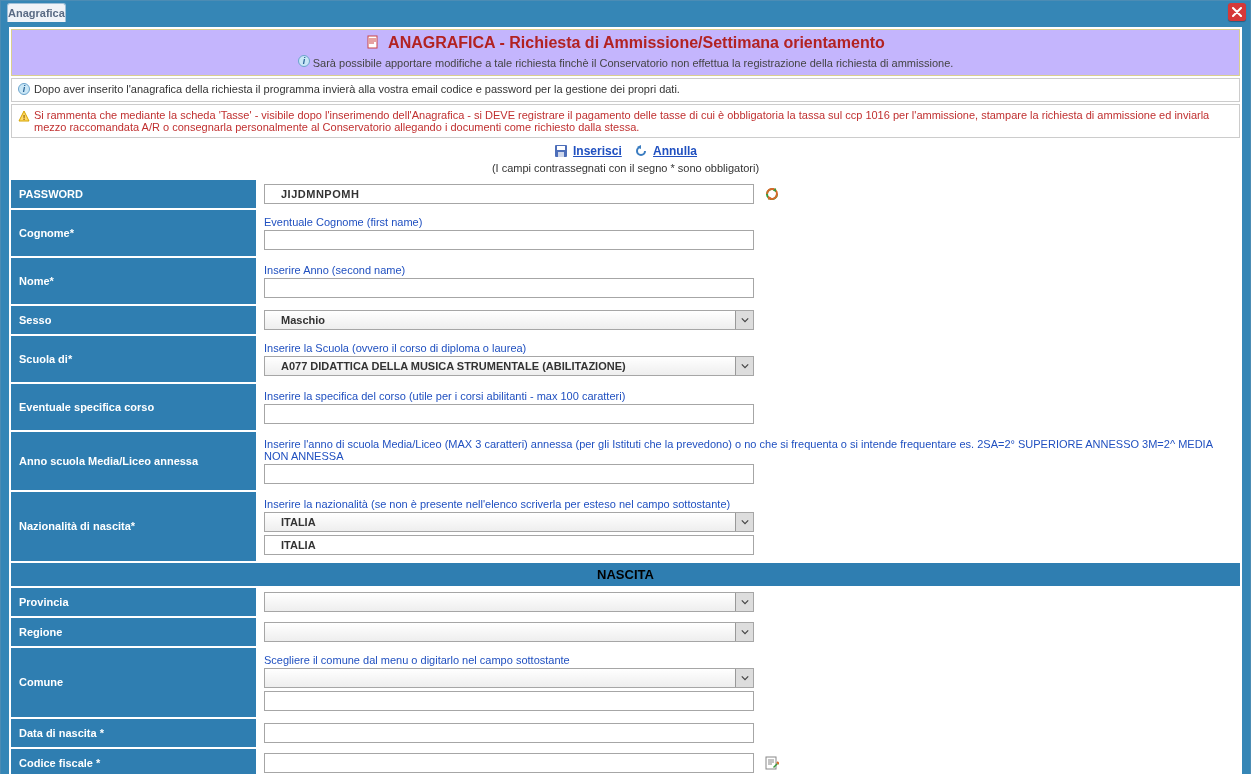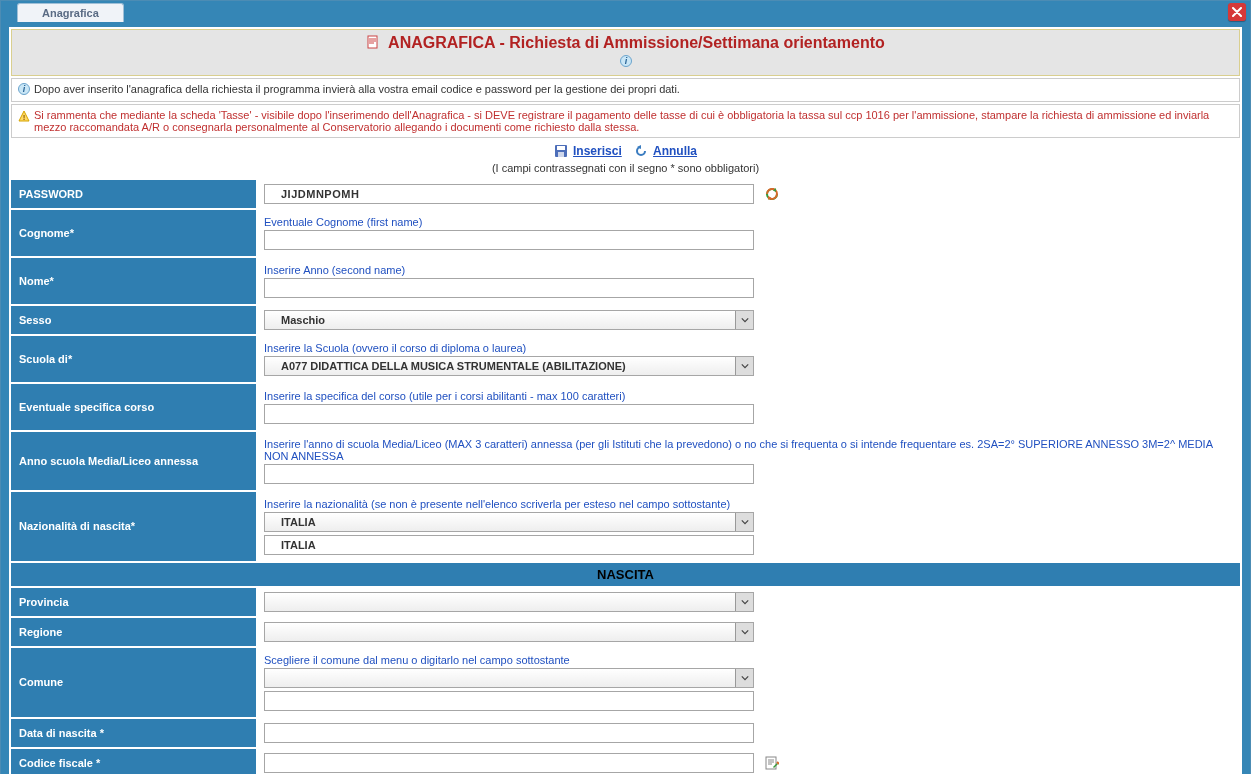--- a/index.html
+++ b/index.html
@@ -1,22 +1,22 @@
 <!DOCTYPE html>
 <html><head>
 <meta charset="utf-8">
 <style>
   * { box-sizing: border-box; font-family: Verdana, Arial, sans-serif; }
   body { margin: 0; padding: 0; background: #fff; font-size: 11px; color: #333; }
   .window { width: 1251px; border: 1px solid #4c8cb4; background: #3586b6; }
   .titlebar { display: flex; justify-content: space-between; align-items: center; background: #3586b6; height: 22px; }
-  .tab { background: #f0f3f8; border: 1px solid #9fbfd7; border-bottom: none; border-top-left-radius: 3px; border-top-right-radius: 3px; padding: 3px 24px; color: #5a6b84; font-weight: bold; font-size: 11px; margin-left: 16px; }
+  .tab { background: #f0f3f8; border: 1px solid #9fbfd7; border-bottom: none; border-top-left-radius: 3px; border-top-right-radius: 3px; padding: 3px 0; color: #5a6b84; font-weight: bold; font-size: 11px; margin-left: 6px; }
   .close-btn { width: 18px; height: 18px; background: #d63838; border-radius: 3px; margin-right: 4px; display: flex; align-items: center; justify-content: center; color: #fff; font-weight: bold; cursor: pointer; box-shadow: 0 1px 1px rgba(0,0,0,.3); }
   .content { background: #fff; border: 8px solid #3586b6; border-top: 4px solid #3586b6; padding: 2px; }
-  .header-box { background: #e5e5e5; border: 1px solid #d9cf8f; padding: 4px 8px 6px 8px; text-align: center; }
+  .header-box { background: #c4b5fd; border: 1px solid #d9cf8f; padding: 4px 8px 6px 8px; text-align: center; }
   .header-title { color: #b22222; font-weight: bold; font-size: 16px; margin-bottom: 2px; }
   .header-title .icon-inline { display:inline-block; vertical-align:middle; margin-right:4px; }
   .header-sub { color: #444; font-size: 11px; }
   .info-row { background: #fff; border: 1px solid #ccc; padding: 4px 6px; margin-top: 2px; font-size: 11px; display:flex; gap:4px; }
   .info-row .info-icon { flex:none; }
   .warn-row { background: #fff; border: 1px solid #ccc; padding: 4px 6px; margin-top: 2px; font-size: 11px; color: #c03030; display:flex; gap:4px; align-items:flex-start; }
   .warn-row .warn-icon { flex:none; margin-top:1px;}
   .action-row { text-align: center; padding: 6px 0 2px 0; background:#fff; }
   .action-link { color: #2050c0; font-weight: bold; text-decoration: underline; font-size: 12px; }
   .action-icon { display:inline-block; vertical-align:middle; margin-right:2px;}
@@ -64,20 +64,21 @@
         </span>
         <span>ANAGRAFICA - Richiesta di Ammissione/Settimana orientamento</span>
       </div>
       <div class="header-sub">
         <span>
           <svg width="12" height="12" viewBox="0 0 12 12">
               <circle cx="6" cy="6" r="5.5" fill="#c9e6f6" stroke="#6aa3cc"></circle>
               <text x="6" y="9" font-size="9" text-anchor="middle" fill="#2a6496" font-family="serif" font-style="italic" font-weight="bold">i</text>
             </svg>
         </span>
+        <span>Sarà possibile apportare modifiche a tale richiesta finchè il Conservatorio non effettua la registrazione della richiesta di ammissione.</span>
       </div>
     </div>
 
     <div class="info-row">
       <span class="info-icon">
         <svg width="12" height="12" viewBox="0 0 12 12">
             <circle cx="6" cy="6" r="5.5" fill="#c9e6f6" stroke="#6aa3cc"></circle>
             <text x="6" y="9" font-size="9" text-anchor="middle" fill="#2a6496" font-family="serif" font-style="italic" font-weight="bold">i</text>
           </svg>
       </span>

